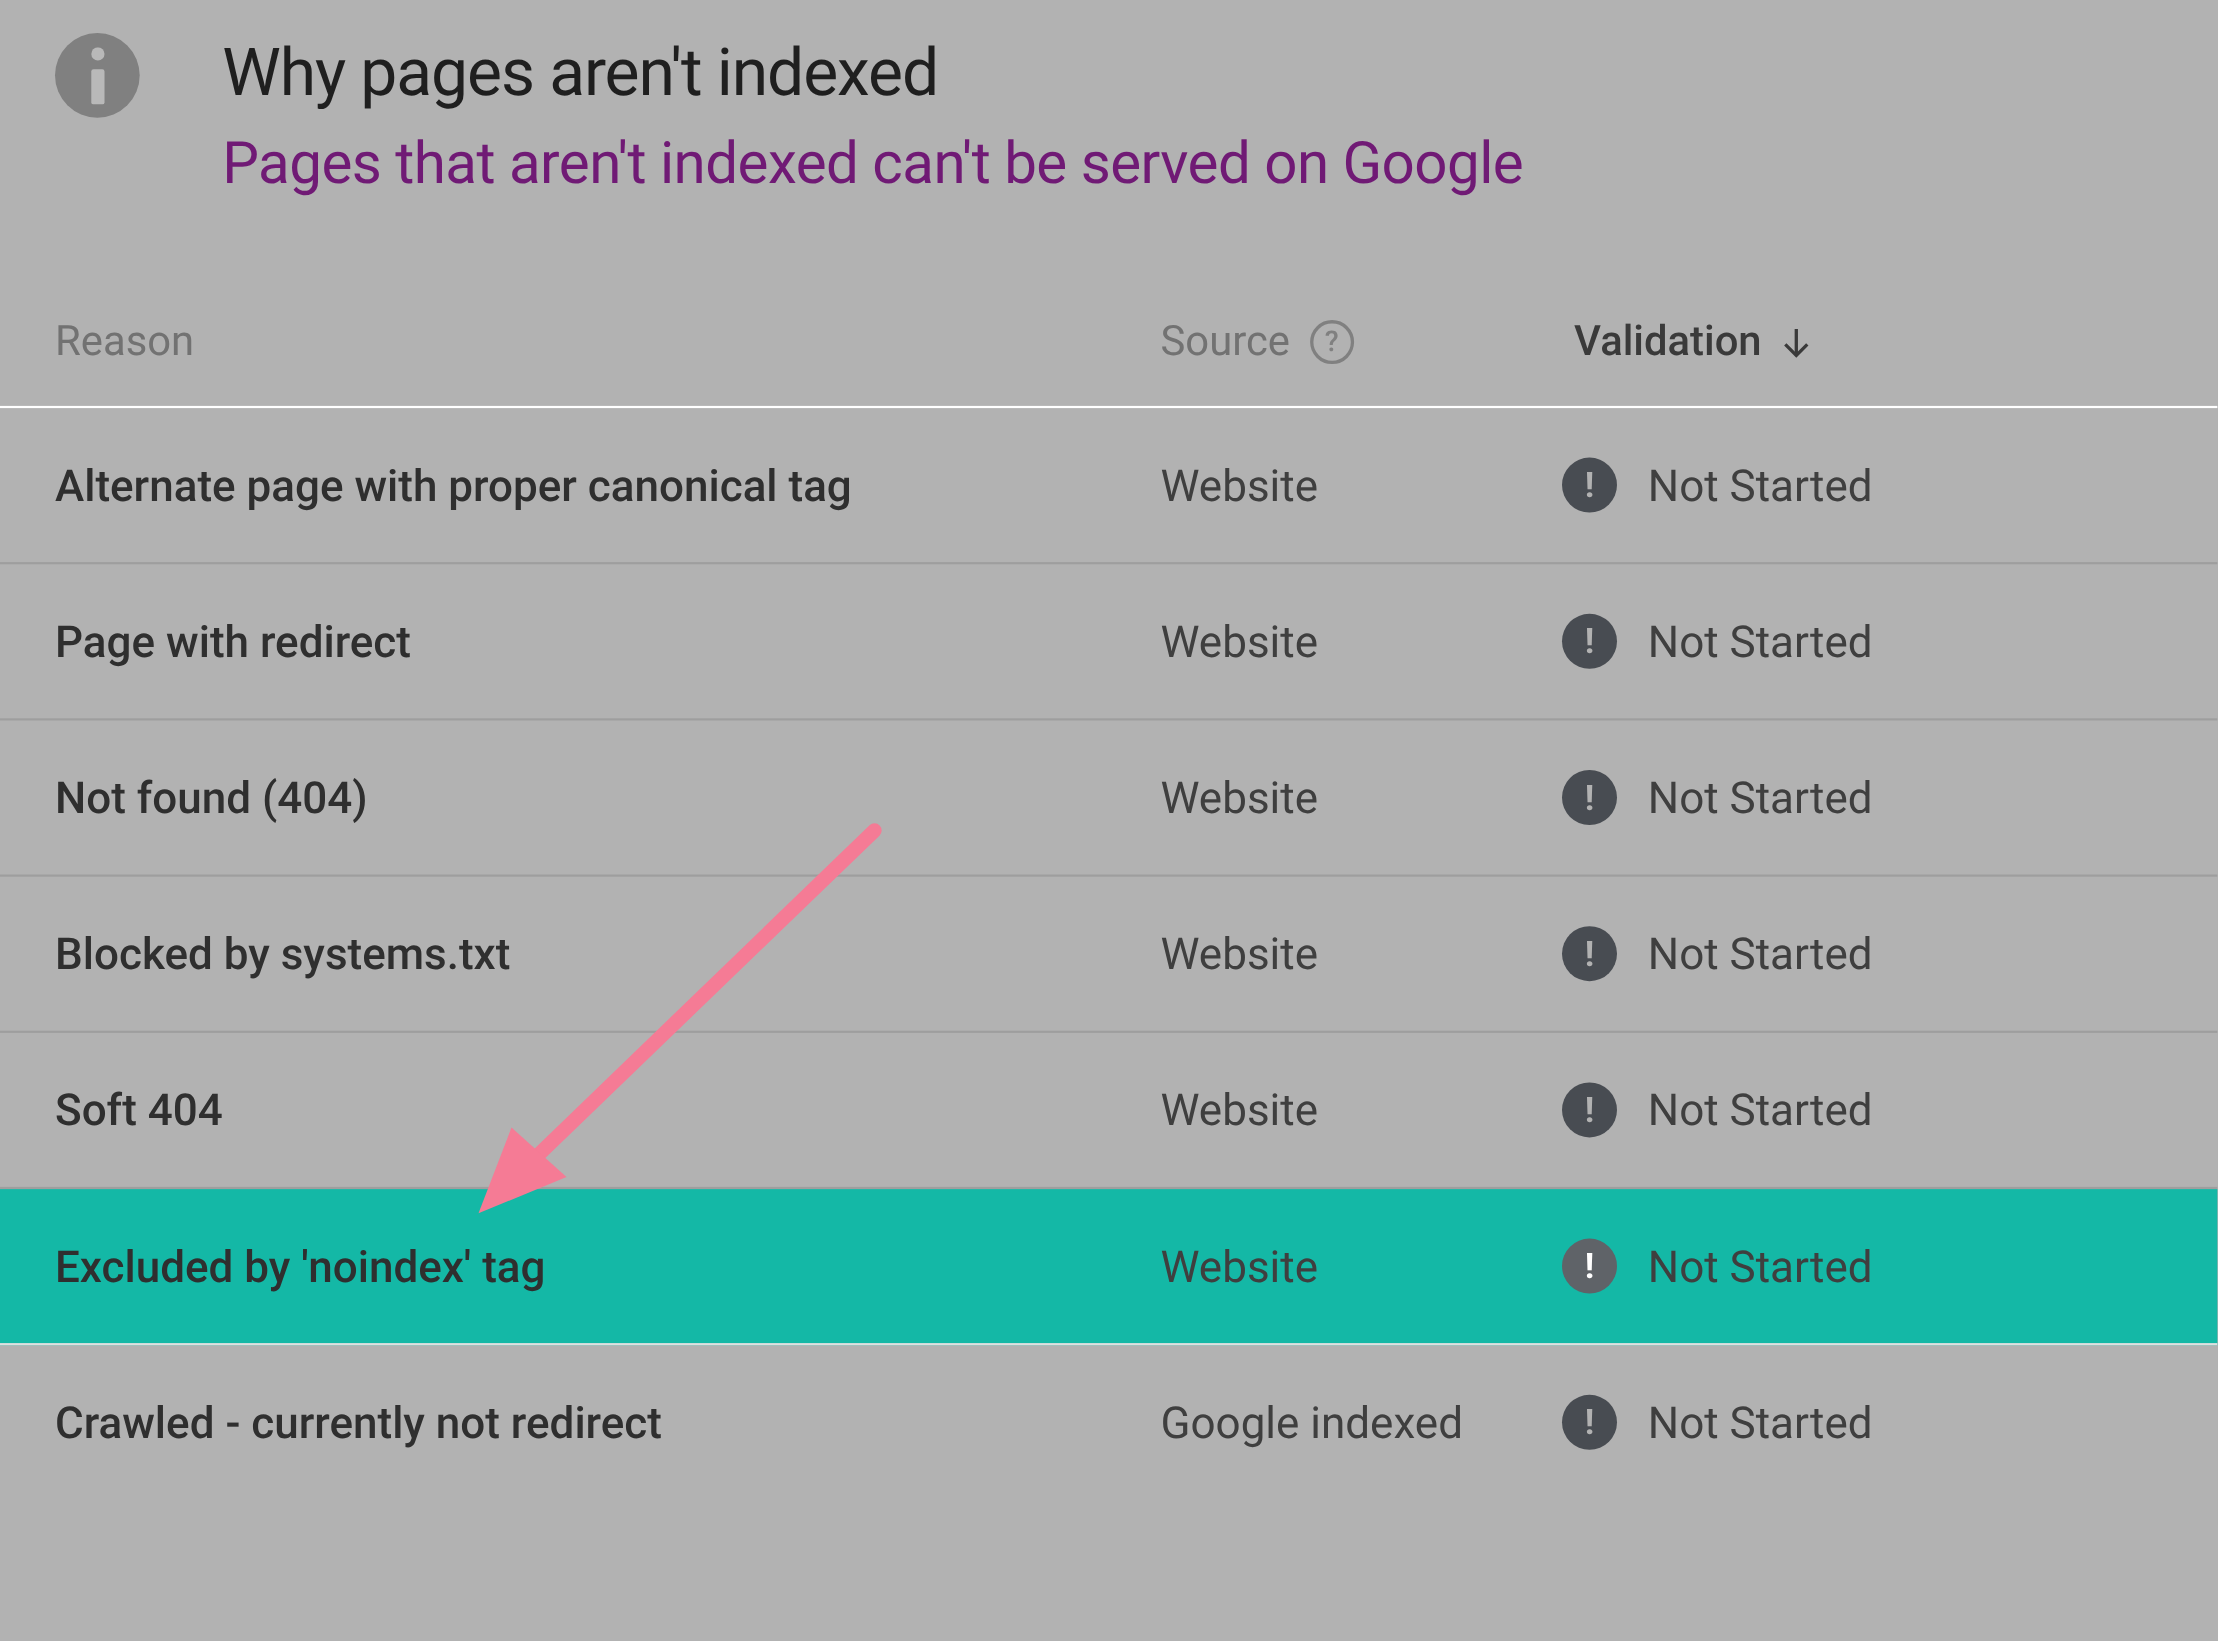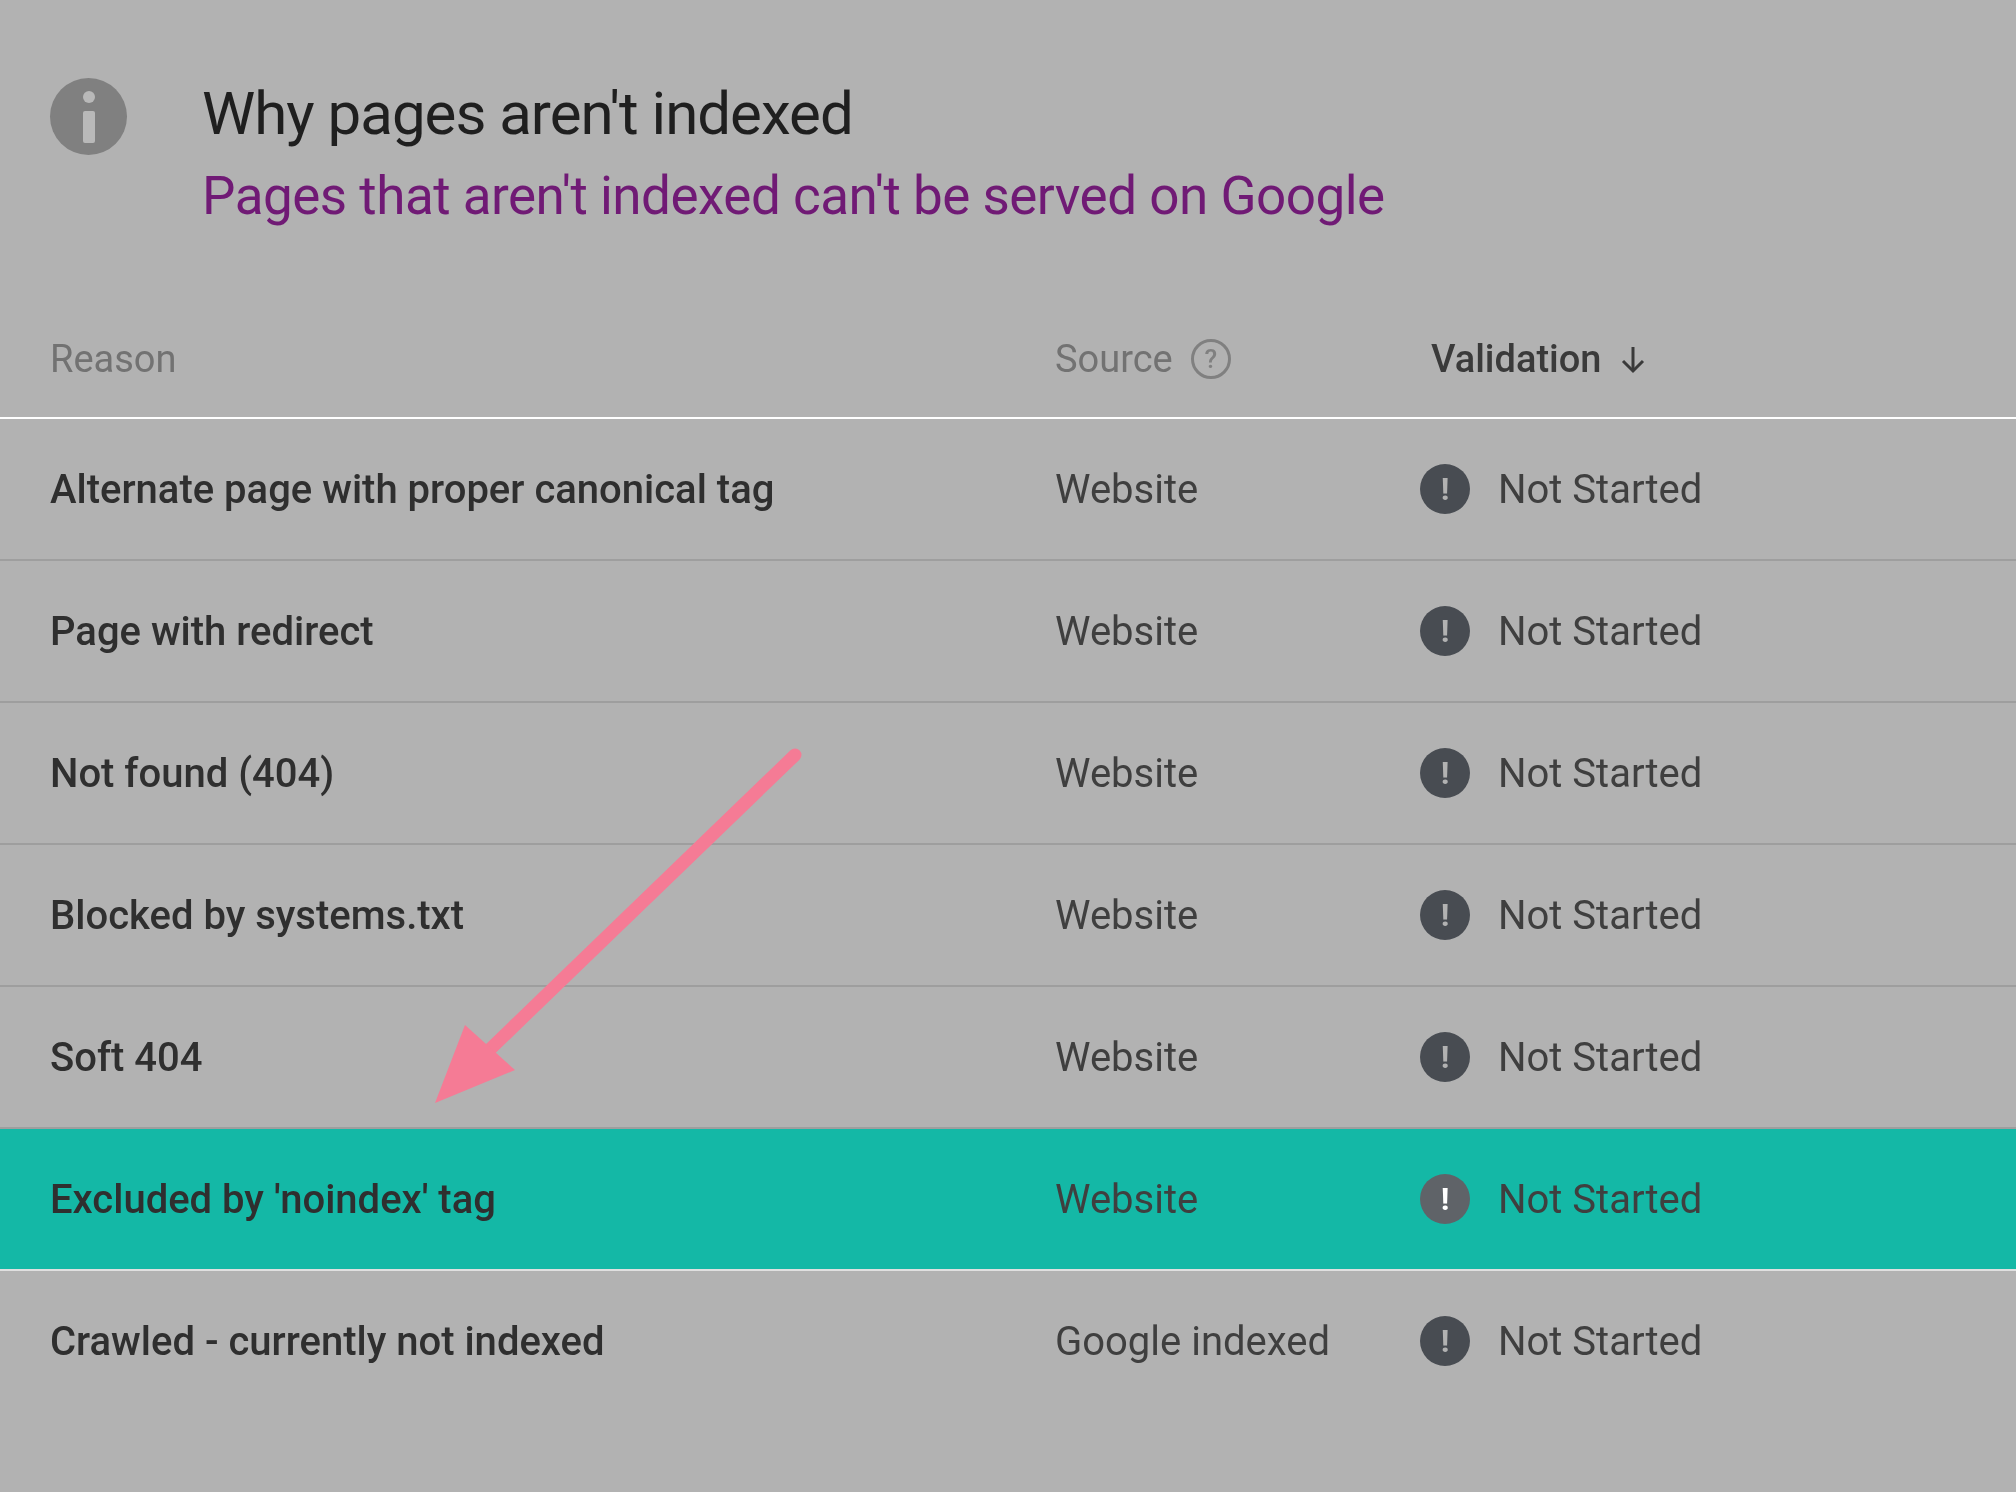--- a/index.html
+++ b/index.html
@@ -12,21 +12,20 @@
       background: #b2b2b2;
       width: 2016px;
       height: 1492px;
       position: relative;
       overflow: hidden;
     }
     .header {
       display: flex;
       align-items: flex-start;
       padding: 30px 50px 90px 50px;
-      margin-top: 48px;
     }
     .info-icon {
       width: 77px;
       height: 77px;
       border-radius: 50%;
       background: #808080;
       display: flex;
       align-items: center;
       justify-content: center;
       margin-right: 75px;
@@ -252,21 +251,21 @@
       <div class="cell-reason">Excluded by 'noindex' tag</div>
       <div class="cell-source">Website</div>
       <div class="cell-validation">
         <div class="exclaim-icon">
           <span class="exclaim-icon-inner">!</span>
         </div>
         <span class="validation-text">Not Started</span>
       </div>
     </div>
     <div class="table-row">
-      <div class="cell-reason">Crawled - currently not indexed</div>
+      <div class="cell-reason">Crawled - currently not redirect</div>
       <div class="cell-source">Google indexed</div>
       <div class="cell-validation">
         <div class="exclaim-icon">
           <span class="exclaim-icon-inner">!</span>
         </div>
         <span class="validation-text">Not Started</span>
       </div>
     </div>
   </div>
 

